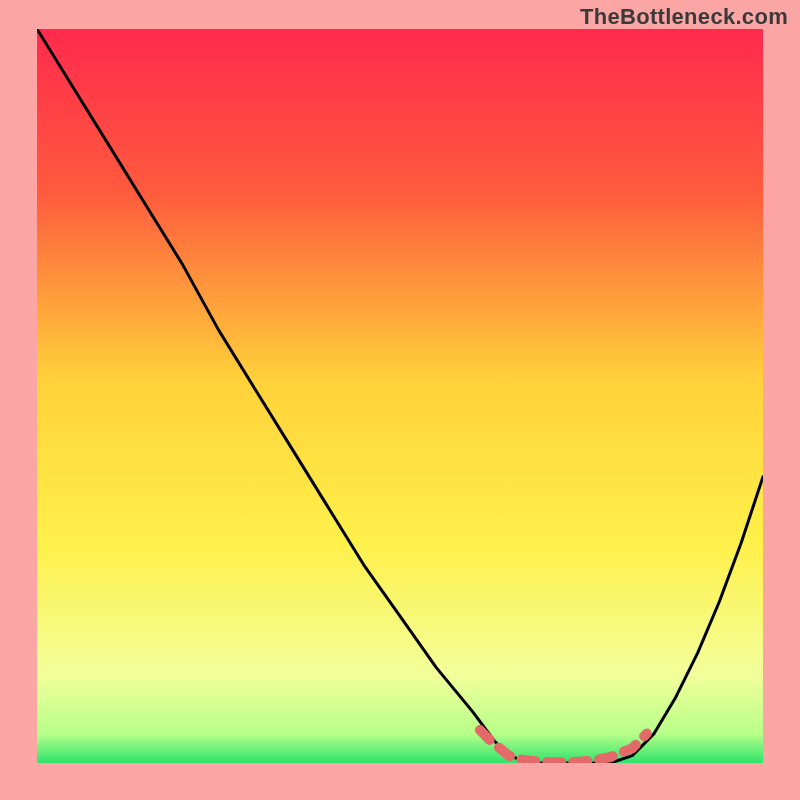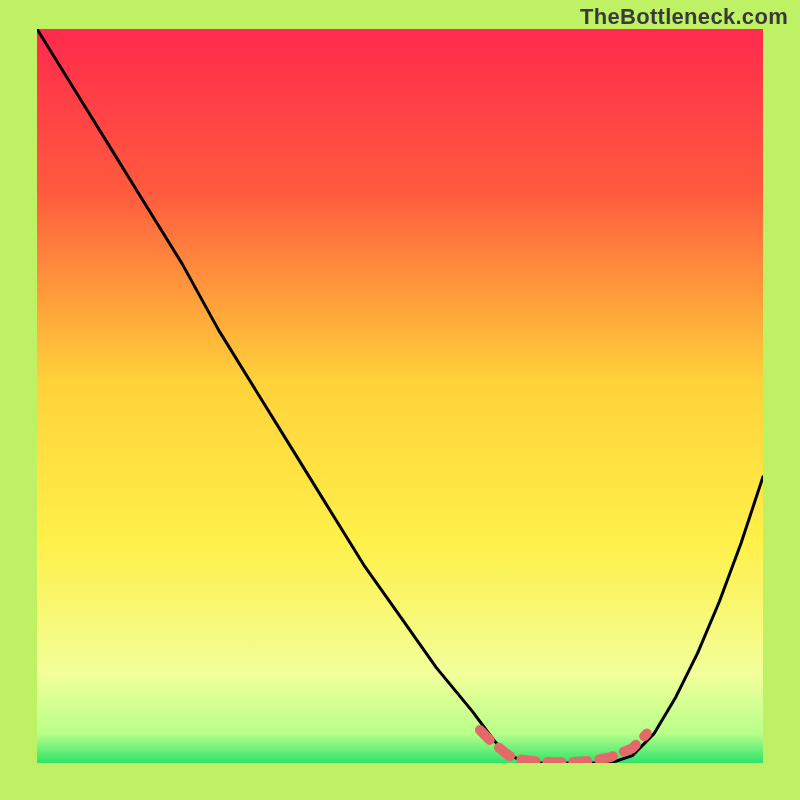--- a/index.html
+++ b/index.html
@@ -8,21 +8,21 @@
     background: #000;
     width: 800px;
     height: 800px;
     overflow: hidden;
     font-family: Arial, Helvetica, sans-serif;
   }
   .frame {
     position: relative;
     width: 800px;
     height: 800px;
-    background: #bef264;
+    background: #fca5a5;
   }
   .watermark {
     position: absolute;
     top: 4px;
     right: 12px;
     color: #3a3a3a;
     font-size: 22px;
     font-weight: 600;
     letter-spacing: 0.3px;
   }

